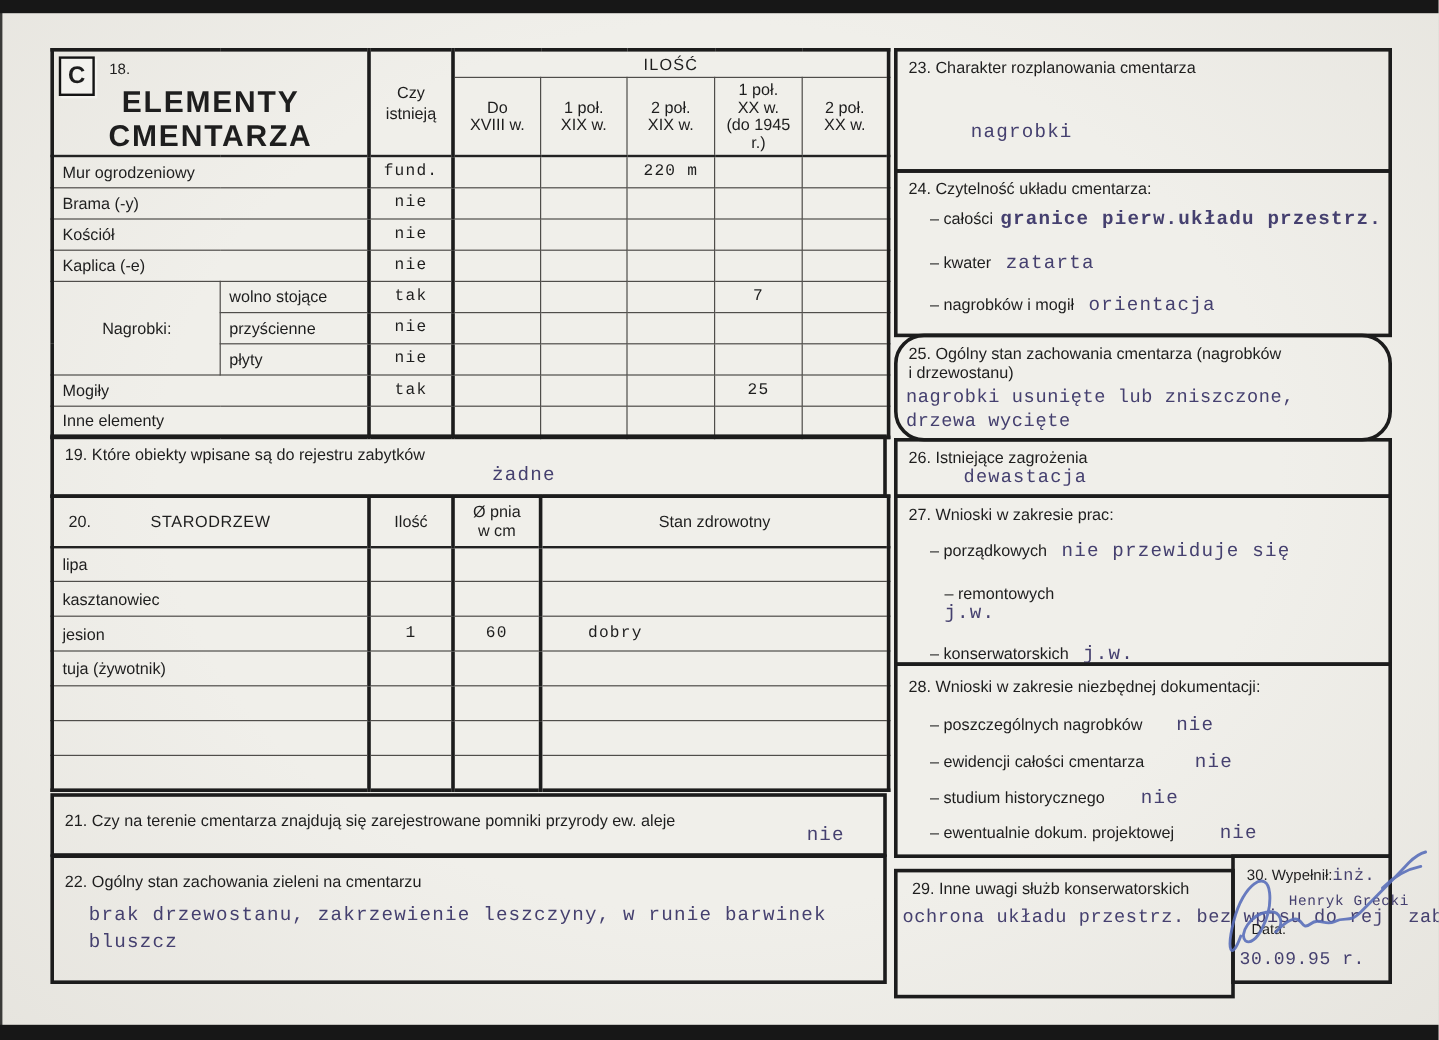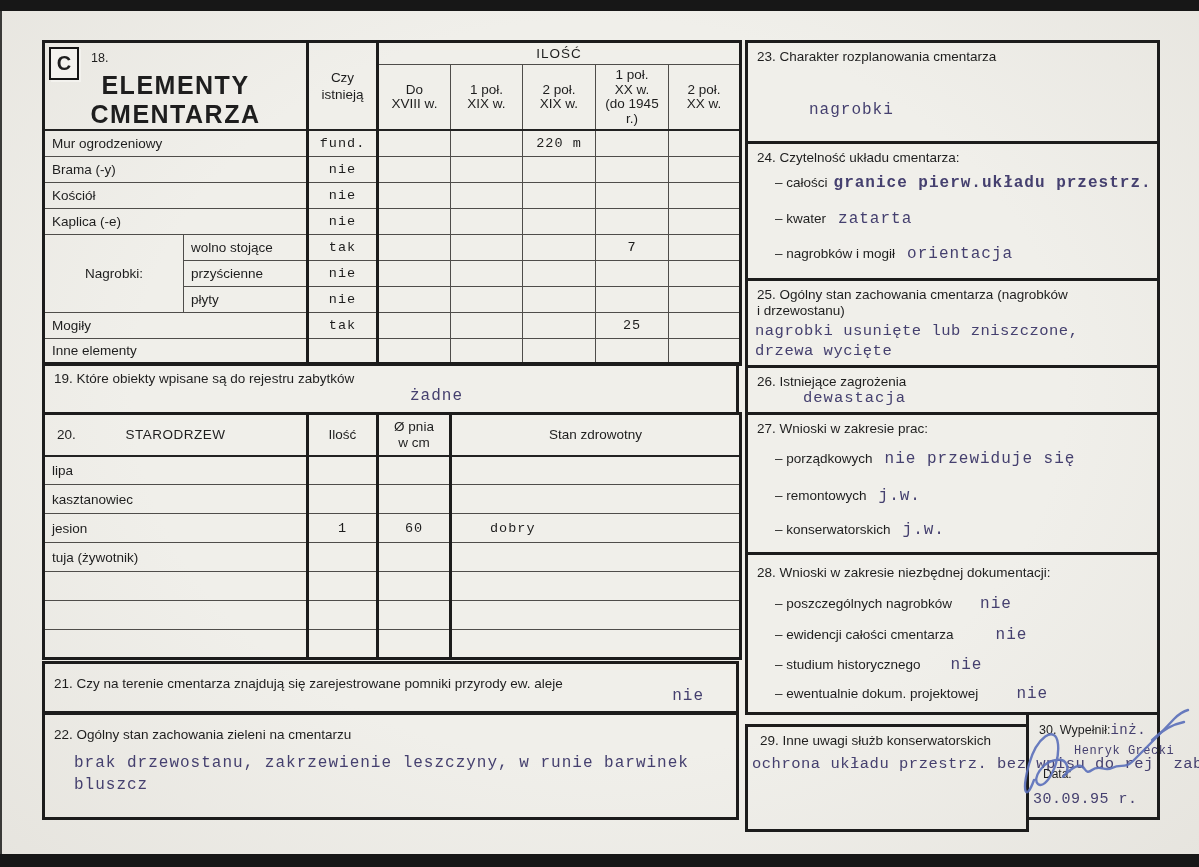--- a/index.html
+++ b/index.html
@@ -288,39 +288,39 @@
     <div class="ditem" style="margin-top:18px;">
       <span class="dlabel">– kwater</span>
       <span class="dval typed">zatarta</span>
     </div>
     <div class="ditem" style="margin-top:17px;">
       <span class="dlabel">– nagrobków i mogił</span>
       <span class="dval typed">orientacja</span>
     </div>
   </div>
 
-  <div class="box" style="left:745px; top:278px; width:415px; height:90px;">
+  <div class="box" style="left:745px; top:278px; width:415px; height:90px;border-radius:25px;">
     <div class="q pre">25. Ogólny stan zachowania cmentarza (nagrobków
 i drzewostanu)</div>
     <div class="typed pre" style="margin-left:-2px; margin-top:2px; font-size:15.5px; line-height:20px; letter-spacing:0.5px;">nagrobki usunięte lub zniszczone,
 drzewa wycięte</div>
   </div>
 
   <div class="box" style="left:745px; top:365px; width:415px; height:50px;">
     <div class="q">26. Istniejące zagrożenia</div>
     <div class="typed" style="margin-left:46px; margin-top:-1px; font-size:15.5px;">dewastacja</div>
   </div>
 
   <div class="box" style="left:745px; top:412px; width:415px; height:143px;">
     <div class="q">27. Wnioski w zakresie prac:</div>
     <div class="ditem" style="margin-top:13px;">
       <span class="dlabel">– porządkowych</span>
       <span class="dval typed">nie przewiduje się</span>
     </div>
-    <div class="ditem" style="margin-top:19px;">
+    <div class="ditem" style="margin-top:19px;flex-direction:column;">
       <span class="dlabel">– remontowych</span>
       <span class="dval typed">j.w.</span>
     </div>
     <div class="ditem" style="margin-top:16px;">
       <span class="dlabel">– konserwatorskich</span>
       <span class="dval typed">j.w.</span>
     </div>
   </div>
 
   <div class="box" style="left:745px; top:552px; width:415px; height:163px;">

